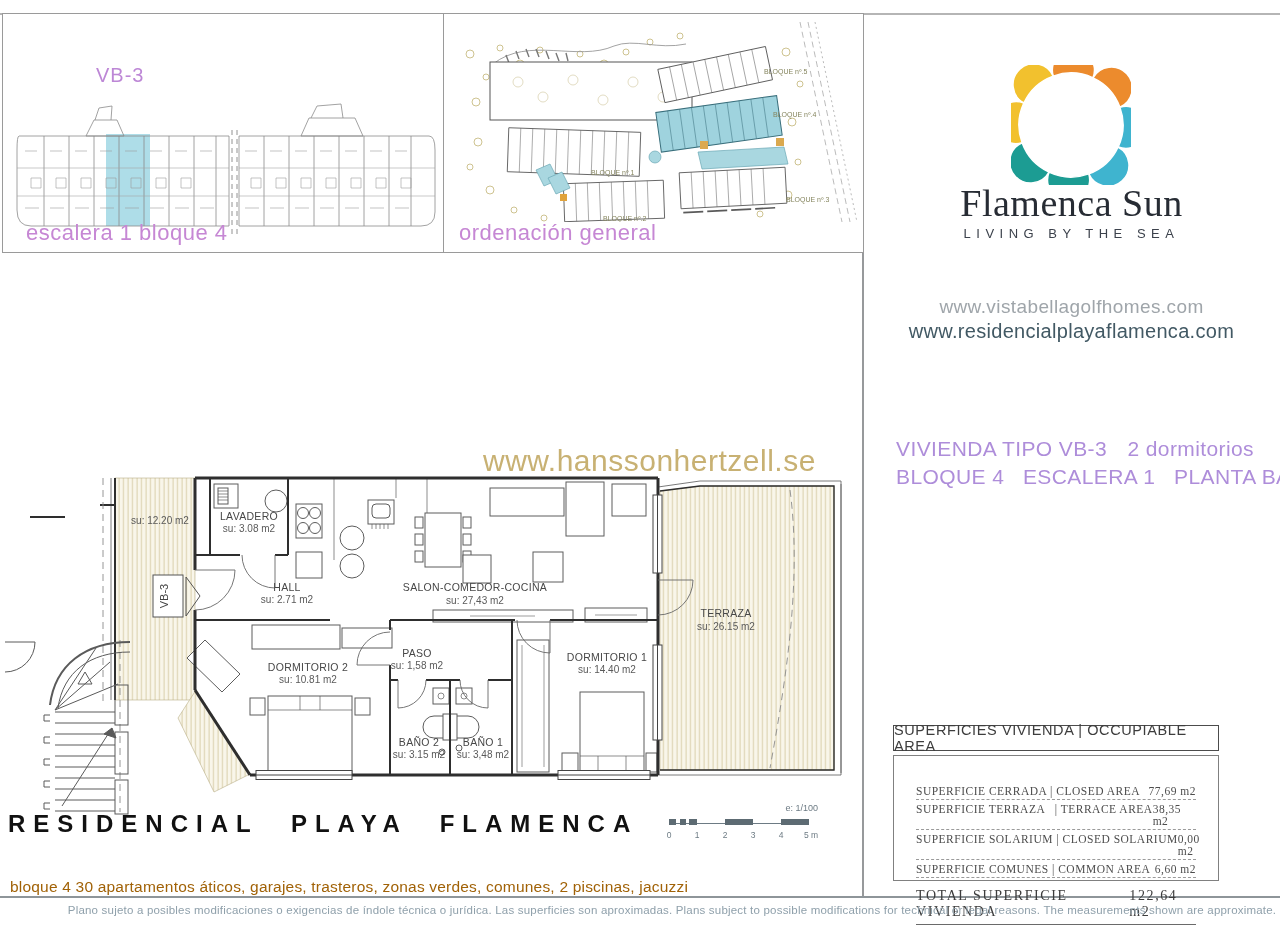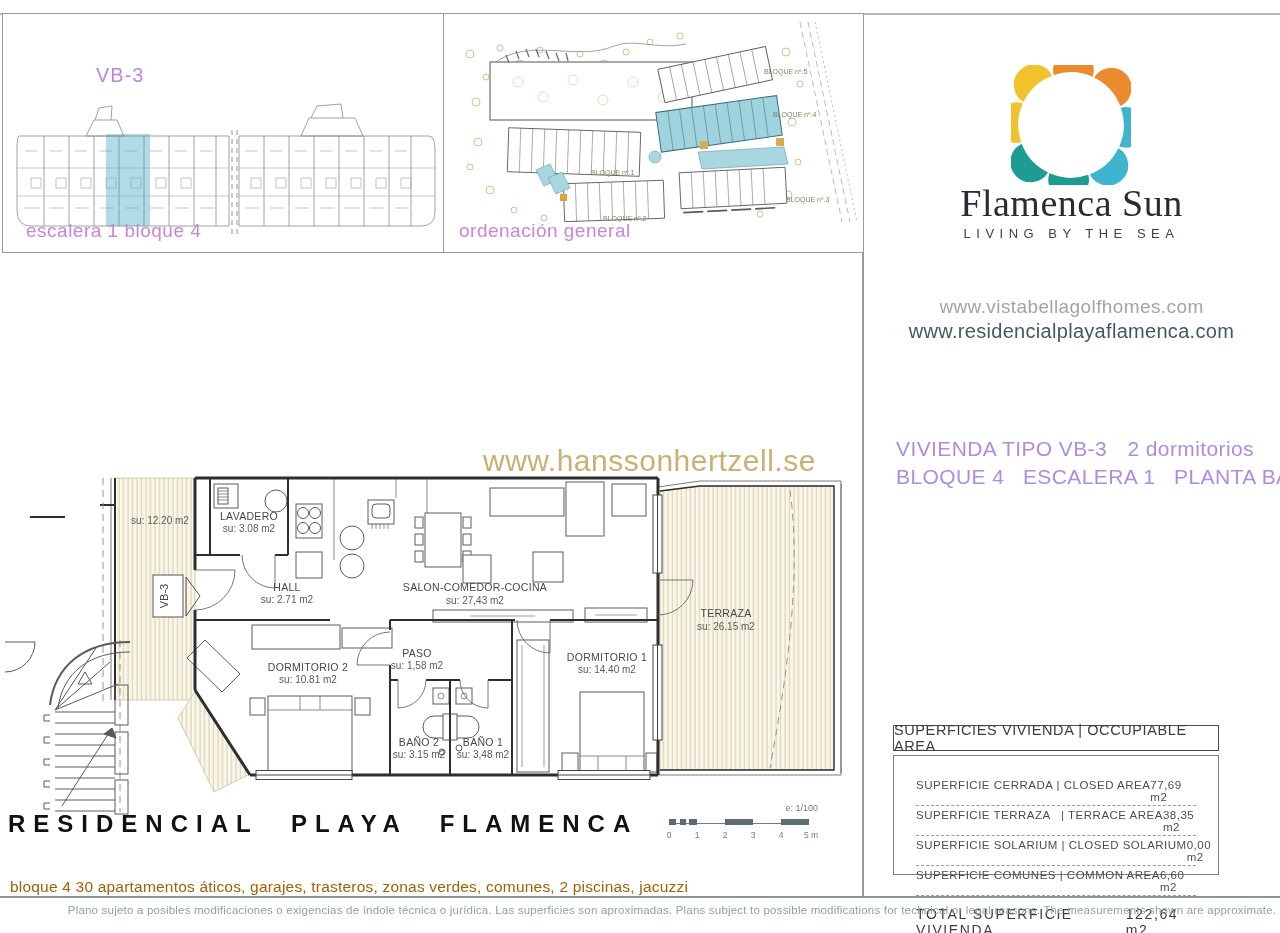--- a/index.html
+++ b/index.html
@@ -1,33 +1,33 @@
 <!DOCTYPE html>
 <html><head>
 <meta charset="utf-8">
 <style>
   html,body{margin:0;padding:0;background:#ffffff;}
   body{width:1280px;height:933px;position:relative;overflow:hidden;
        font-family:"Liberation Sans","DejaVu Sans",sans-serif;color:#333;}
   .abs{position:absolute;}
   .panel{border:1.2px solid #9a9a9a;background:#fff;}
-  .caption{font-size:19px;letter-spacing:.5px;color:#c687d4;}
+  .caption{font-size:22px;letter-spacing:.5px;color:#c687d4;}
   .vb3-tag{font-size:20px;letter-spacing:1px;color:#bd87d6;}
   
   .brand-name{font-family:"Liberation Serif","DejaVu Serif",serif;font-size:38px;
               color:#272c34;letter-spacing:.5px;text-align:center;}
   .brand-tagline{font-size:13px;letter-spacing:5.5px;color:#3c424c;text-align:center;}
   .web1{font-size:19px;color:#9fa5aa;text-align:center;letter-spacing:.4px;}
   .web2{font-size:20px;color:#425964;text-align:center;letter-spacing:.3px;}
   .unit-line{font-size:21px;color:#ae8dda;letter-spacing:.4px;white-space:pre;}
   .unit-row{display:flex;justify-content:space-between;}
   
   .sheader{border:1.5px solid #4c4c4c;height:24px;display:flex;align-items:center;
            justify-content:center;font-size:14.5px;color:#3d3d3d;letter-spacing:.6px;}
-  .sbody{border:1.2px solid #808080;padding:20px 22px 10px 22px;}
+  .sbody{border:1.2px solid #808080;padding:26px 22px 10px 22px;font-family:Liberation Serif, serif;}
   .srow{display:flex;justify-content:space-between;border-bottom:1px dashed #9a9a9a;
         padding:3px 0 2px 0;font-size:11.5px;color:#4d4d4d;letter-spacing:.5px;}
   .srow .lbl{white-space:pre;}
   .stotal{display:flex;justify-content:space-between;margin-top:10px;border-bottom:1.2px solid #6a6a6a;
         padding-bottom:4px;font-size:14px;color:#3d3d3d;letter-spacing:1.6px;}
   
   .ftitle{font-size:24px;font-weight:bold;color:#111;letter-spacing:8px;word-spacing:18px;}
   .fsub{font-size:15.5px;color:#a16207;letter-spacing:.2px;}
   .disclaimer{font-size:11.5px;color:#8fa0ab;text-align:center;letter-spacing:.2px;}
   .watermark{font-size:30px;color:#c8b173;letter-spacing:.5px;}

